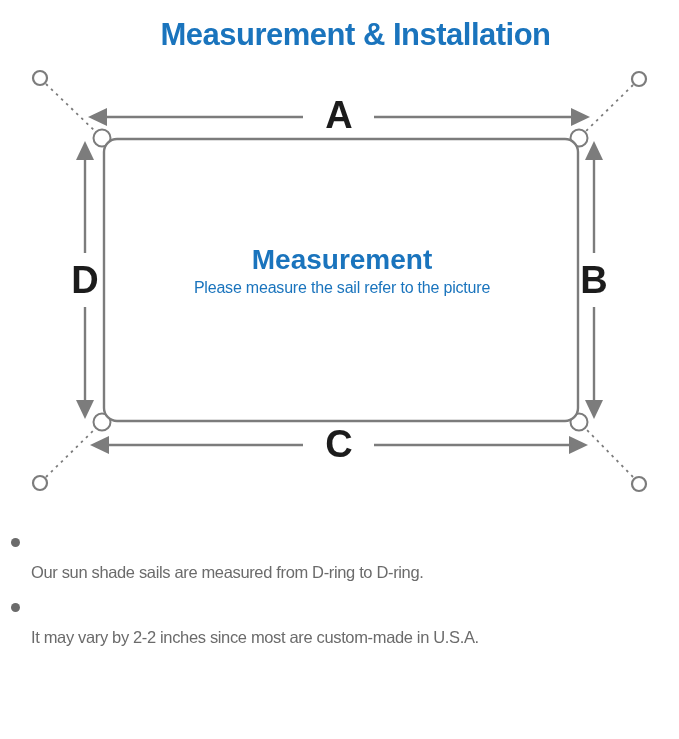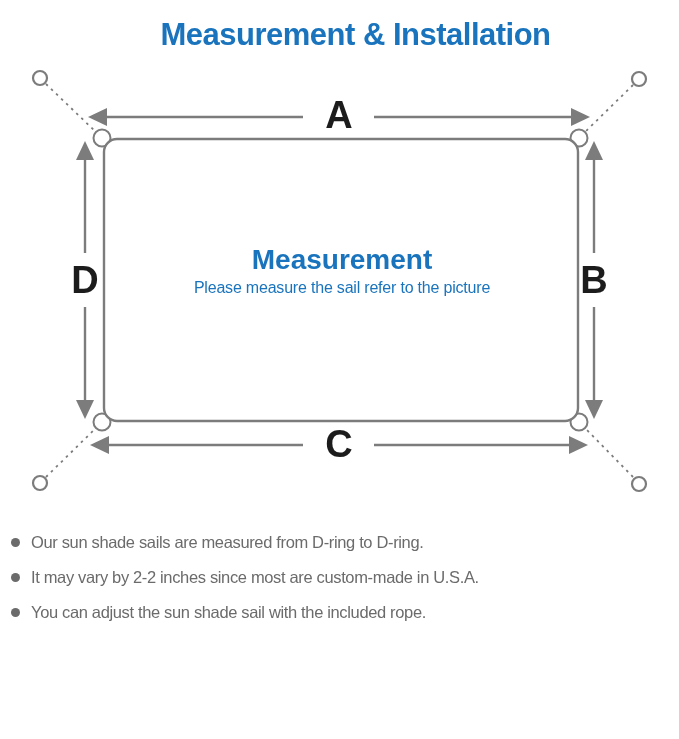--- a/index.html
+++ b/index.html
@@ -16,21 +16,21 @@
   .diagram-svg{position:absolute;top:0;left:0;}
   .bullets{
     position:absolute;top:531px;left:10px;right:0;
     color:#6b6b6b;font-size:16.5px;line-height:22px;letter-spacing:-0.35px;
   }
   .bullet-item{display:flex;margin-bottom:13px;}
   .bullet-dot{
     flex:none;width:9px;height:9px;border-radius:50%;
     background:#6b6b6b;margin:7px 11px 0 1px;
   }
-  .bullet-text{flex:1;}
+  .bullet-text{flex:1;margin-top:30px;}
   .bullet-line{display:block;white-space:nowrap;}
   .bullet-line:empty{display:none;}
 </style>
 </head>
 <body>
 
 <h1 class="page-title">Measurement &amp; Installation</h1>
 
 <svg class="diagram-svg" width="679" height="522" viewBox="0 0 679 522">
 
@@ -87,20 +87,13 @@
 
     </span>
   </div>
   <div class="bullet-item">
     <span class="bullet-dot"></span>
     <span class="bullet-text">
       <span class="bullet-line">It may vary by 2-2 inches since most are custom-made in U.S.A.</span>
 
     </span>
   </div>
-  <div class="bullet-item">
-    <span class="bullet-dot"></span>
-    <span class="bullet-text">
-      <span class="bullet-line">You can adjust the sun shade sail with the included rope.</span>
-
-    </span>
-  </div>
 </div>
 
 </body></html>

